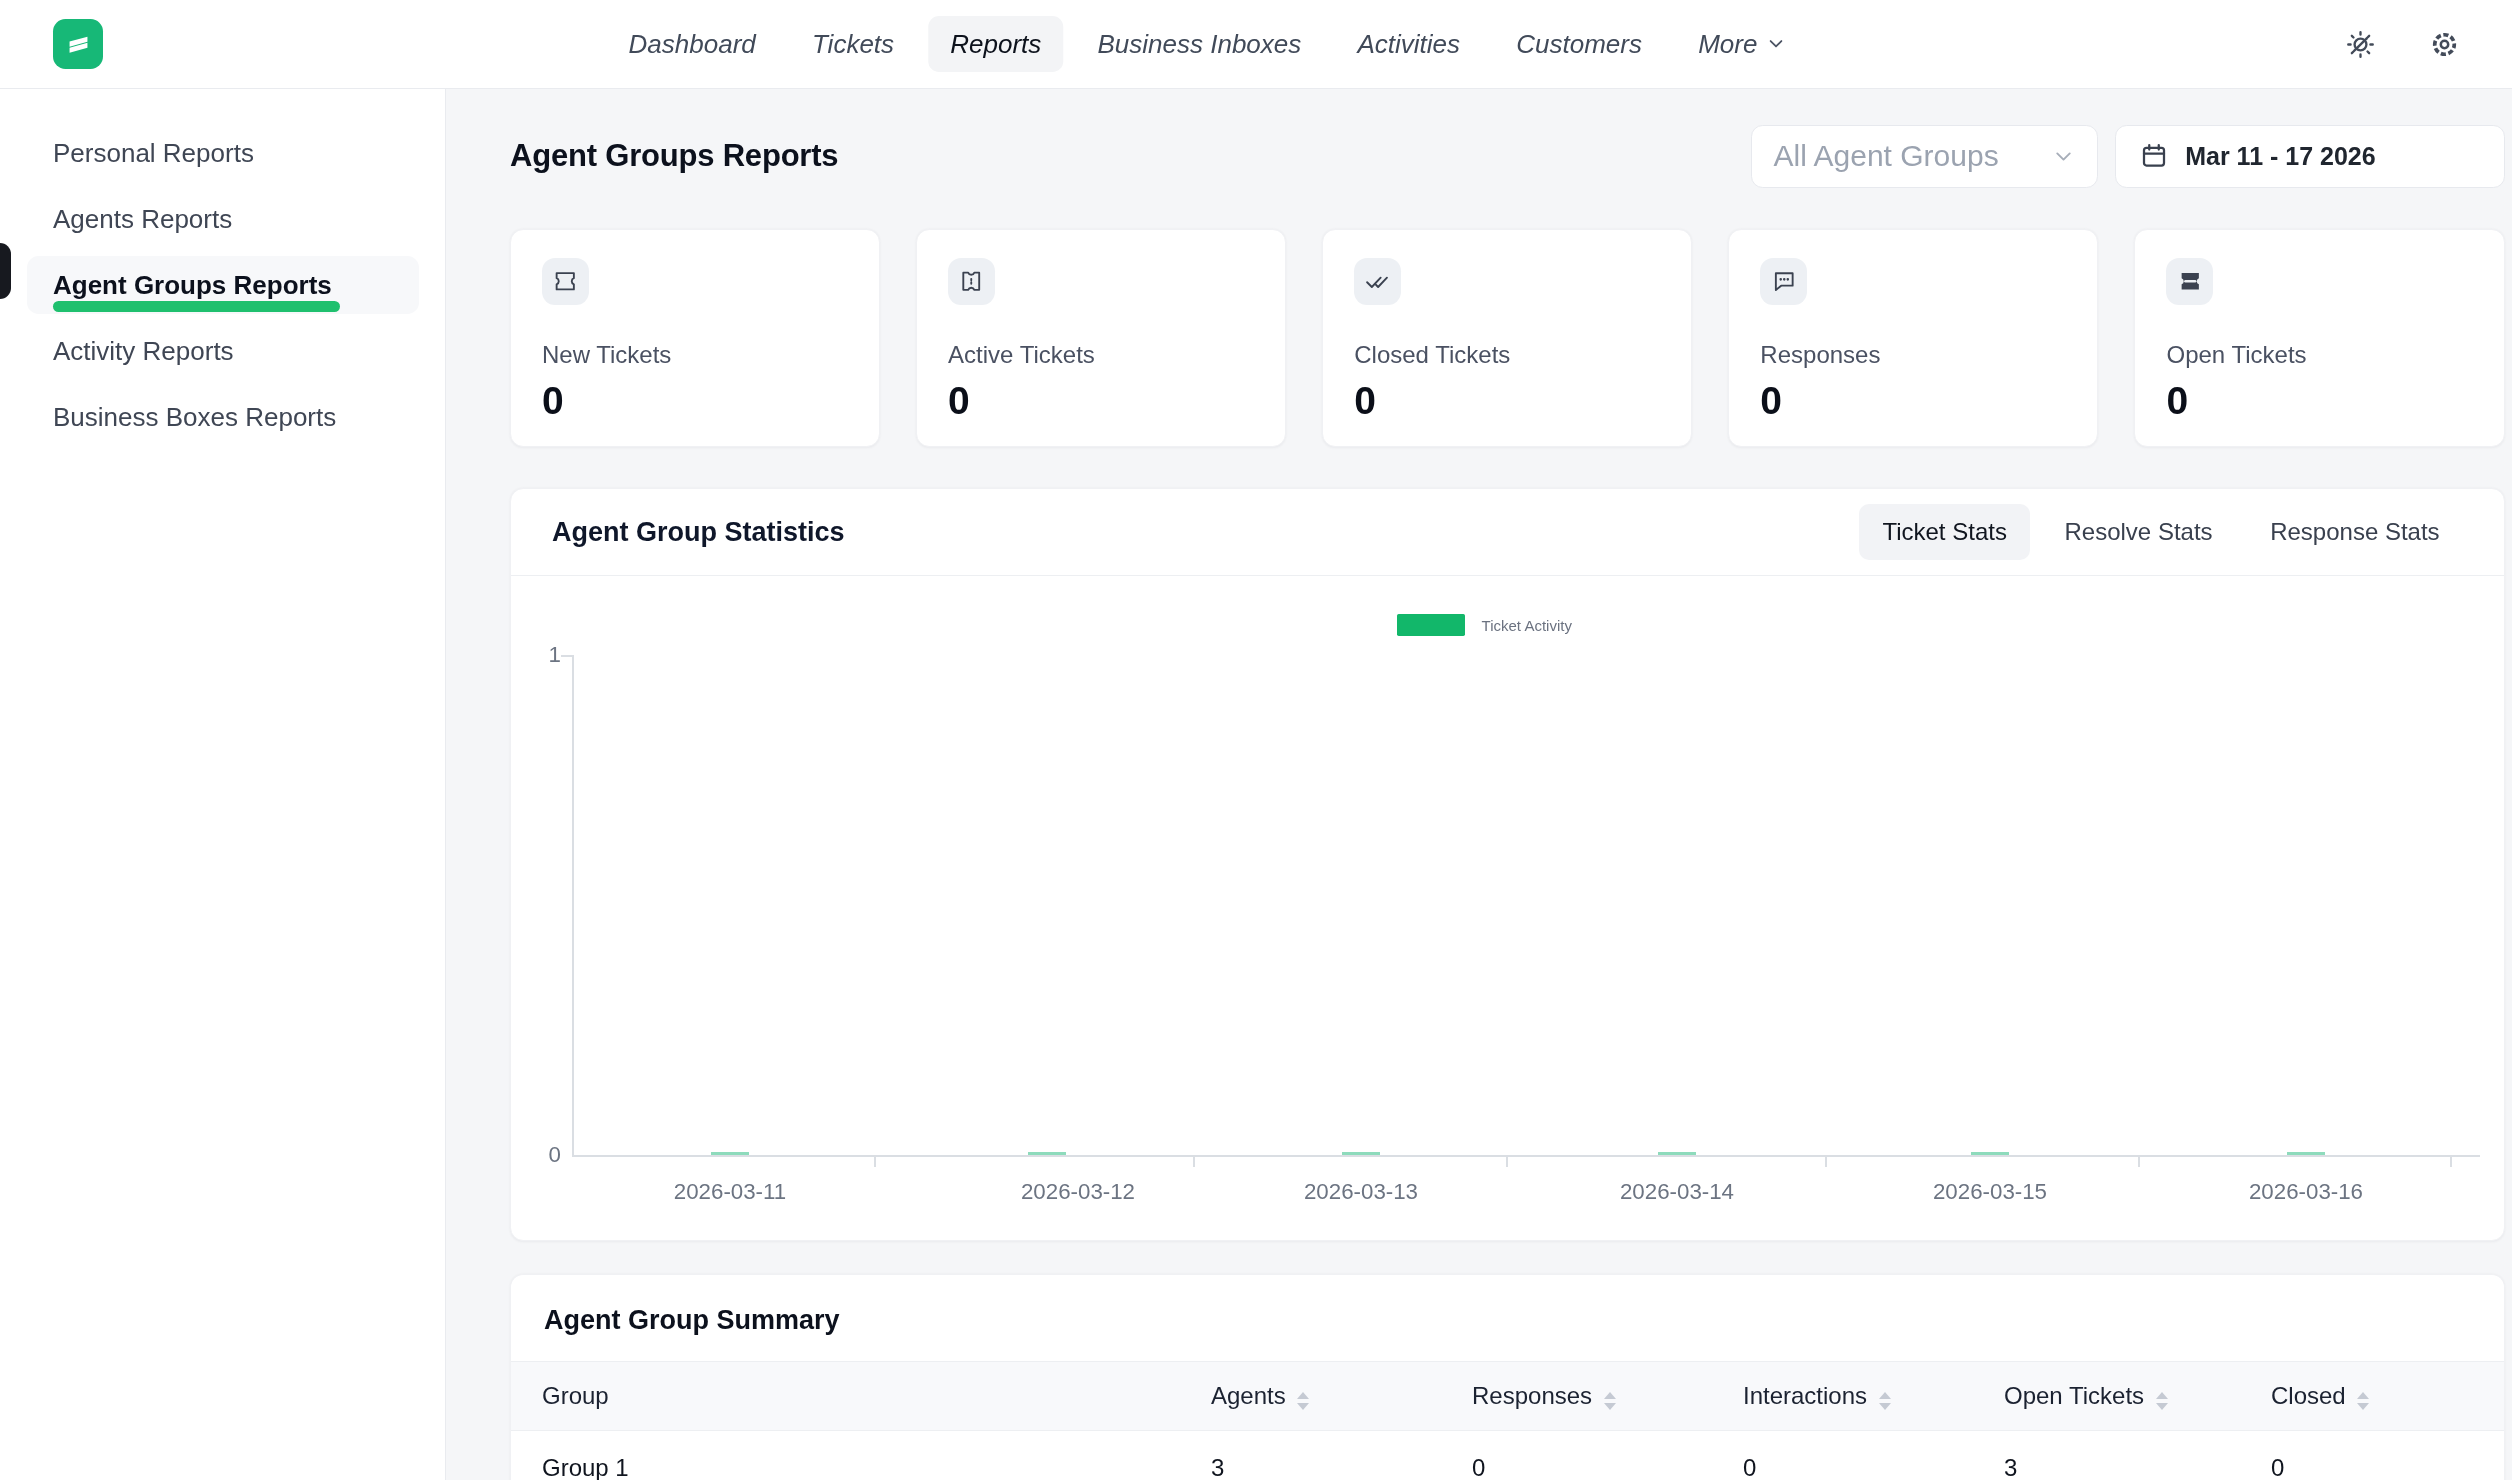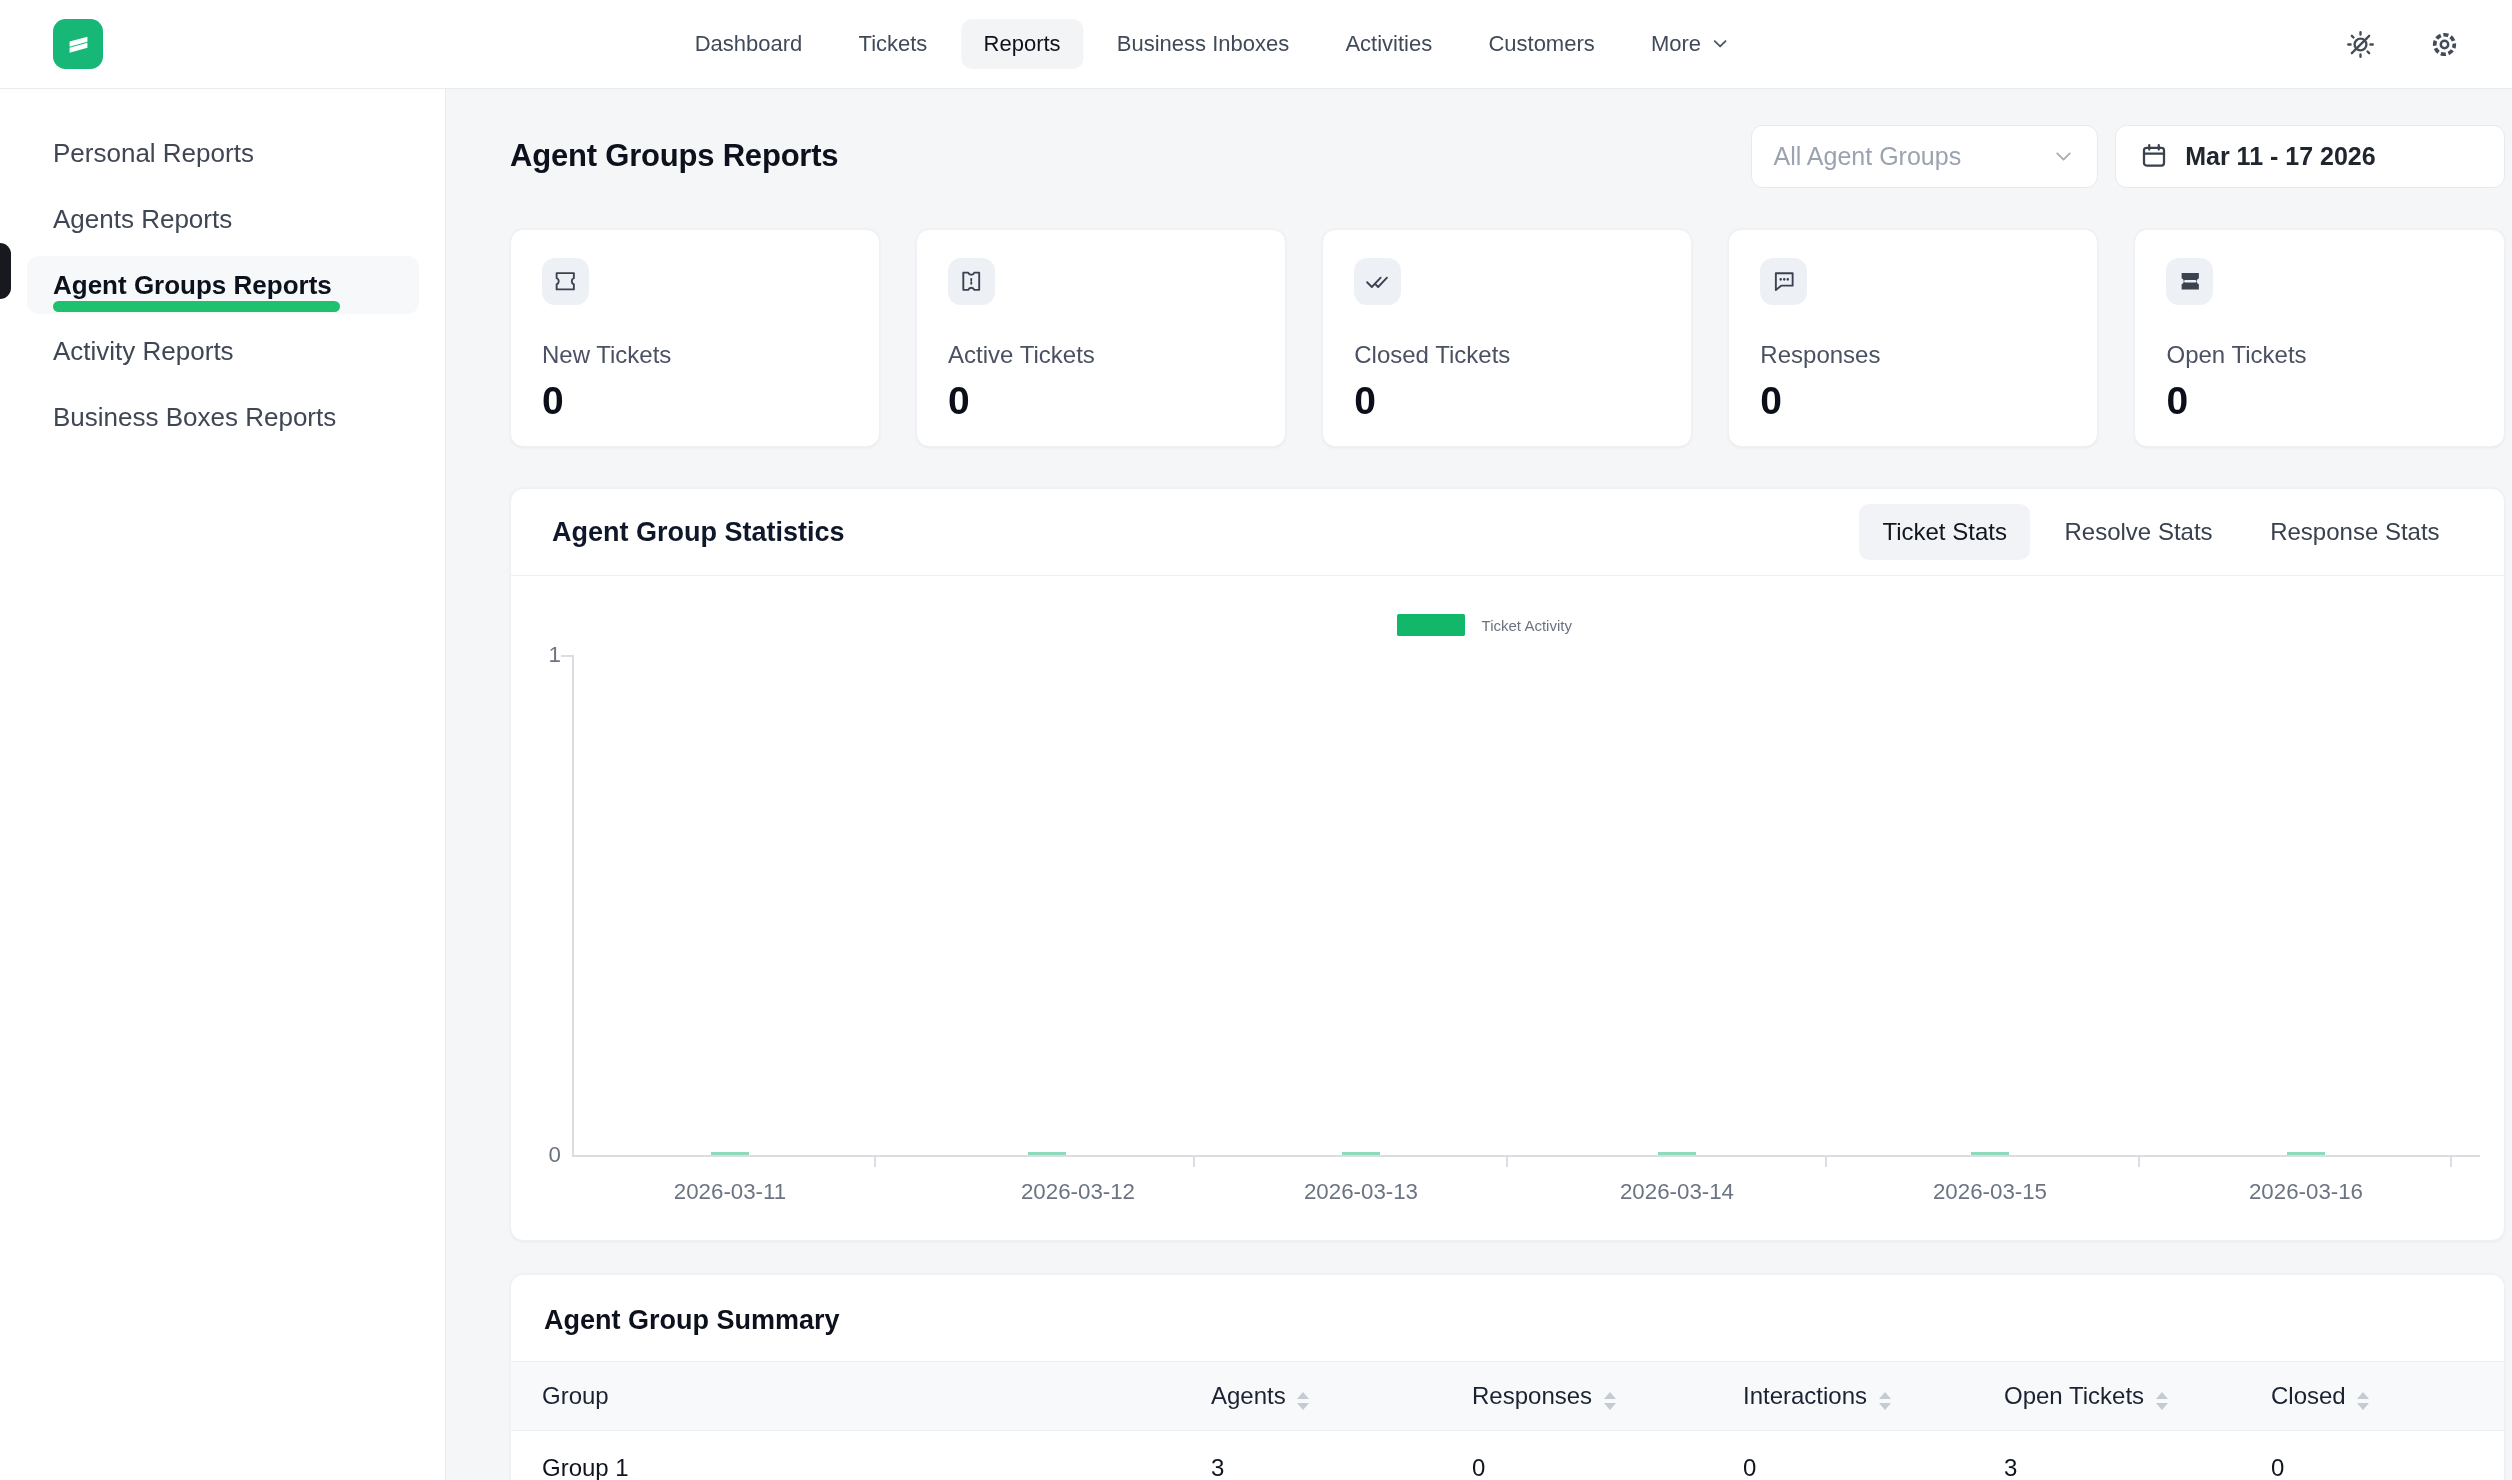--- a/index.html
+++ b/index.html
@@ -8,22 +8,22 @@
   .app { position:relative; width:2512px; height:1480px; overflow:hidden; }
 
   
   .topbar { position:absolute; top:0; left:0; right:0; height:89px; background:#fff;
             border-bottom:0.8px solid #e9ebef; display:flex; align-items:center; z-index:5; }
   .logo { margin-left:53px; width:50px; height:50px; border-radius:12.4px; background:#17b877;
           display:flex; align-items:center; justify-content:center; flex:0 0 auto; }
   .logo svg { width:33px; height:33px; }
   .nav { position:absolute; left:50%; top:0; bottom:0; transform:translateX(-54%);
          display:flex; align-items:center; gap:11.6px; }
-  .nav-item { font-size:22px; color:#414a59; padding:12.4px 22.3px; border-radius:10.8px;
-              white-space:nowrap; cursor:pointer; display:flex; align-items:center; gap:8.3px; }
+  .nav-item { font-size:26px; color:#414a59; padding:12.4px 22.3px; border-radius:10.8px;
+              white-space:nowrap; cursor:pointer; display:flex; align-items:center; gap:8.3px;font-style:italic; }
   .nav-item.active { background:#f3f4f6; color:#0d121c; font-weight:500; }
   .nav-item .chev { width:21.5px; height:21.5px; color:#4d5565; }
   .top-actions { margin-left:auto; margin-right:51px; display:flex; align-items:center; gap:51px; }
   .icon-btn { width:33px; height:33px; color:#434b59; cursor:pointer; }
   .icon-btn svg { width:100%; height:100%; }
 
   
   .sidebar { position:absolute; top:89px; left:0; bottom:0; width:446px; background:#fff;
              border-right:0.8px solid #e9ebef; z-index:4; }
   .side-list { padding-top:31px; list-style:none; }
@@ -39,21 +39,21 @@
 
   
   .main { position:absolute; top:89px; left:446px; right:0; bottom:0; background:#f5f6f8;
           padding:0 7.4px 0 64px; overflow:hidden; }
 
   .page-head { margin-top:35px; height:64px; display:flex; align-items:center; }
   .page-title { font-size:31px; font-weight:700; color:#0c111d; letter-spacing:-0.2px; }
   .head-controls { margin-left:auto; display:flex; gap:16.6px; }
   .select { width:347px; height:63px; background:#fff; border:0.8px solid #e7e9ee; border-radius:11.6px;
             display:flex; align-items:center; padding:0 21.5px; cursor:pointer; }
-  .select-value { font-size:25px; color:#9ba3b0; }
+  .select-value { font-size:30px; color:#9ba3b0; }
   .select .chev { margin-left:auto; width:25px; height:25px; color:#a7aeb9; }
   .date-btn { width:390px; height:63px; background:#fff; border:0.8px solid #e7e9ee; border-radius:11.6px;
               display:flex; align-items:center; gap:16.6px; padding:0 23px; cursor:pointer; }
   .date-btn svg { width:30px; height:30px; color:#39404e; flex:0 0 auto; }
   .date-text { font-size:25px; font-weight:600; color:#20262f; white-space:nowrap; }
 
   
   .cards { margin-top:41px; display:grid; grid-template-columns:repeat(5,1fr); gap:36px; }
   .card { height:218px; background:#fff; border:0.8px solid #f0f1f4; border-radius:13.2px;
           padding:28px 31px; box-shadow:0 0.8px 2.5px rgba(16,24,40,.05); }

